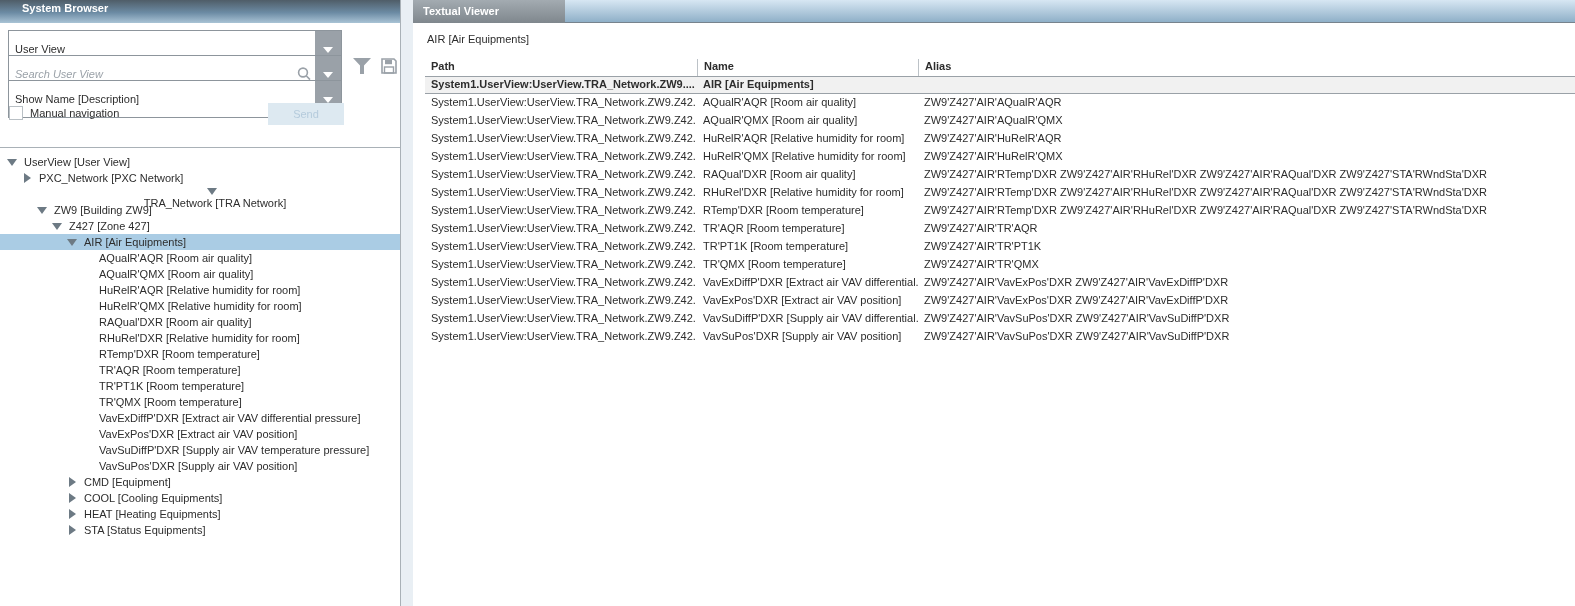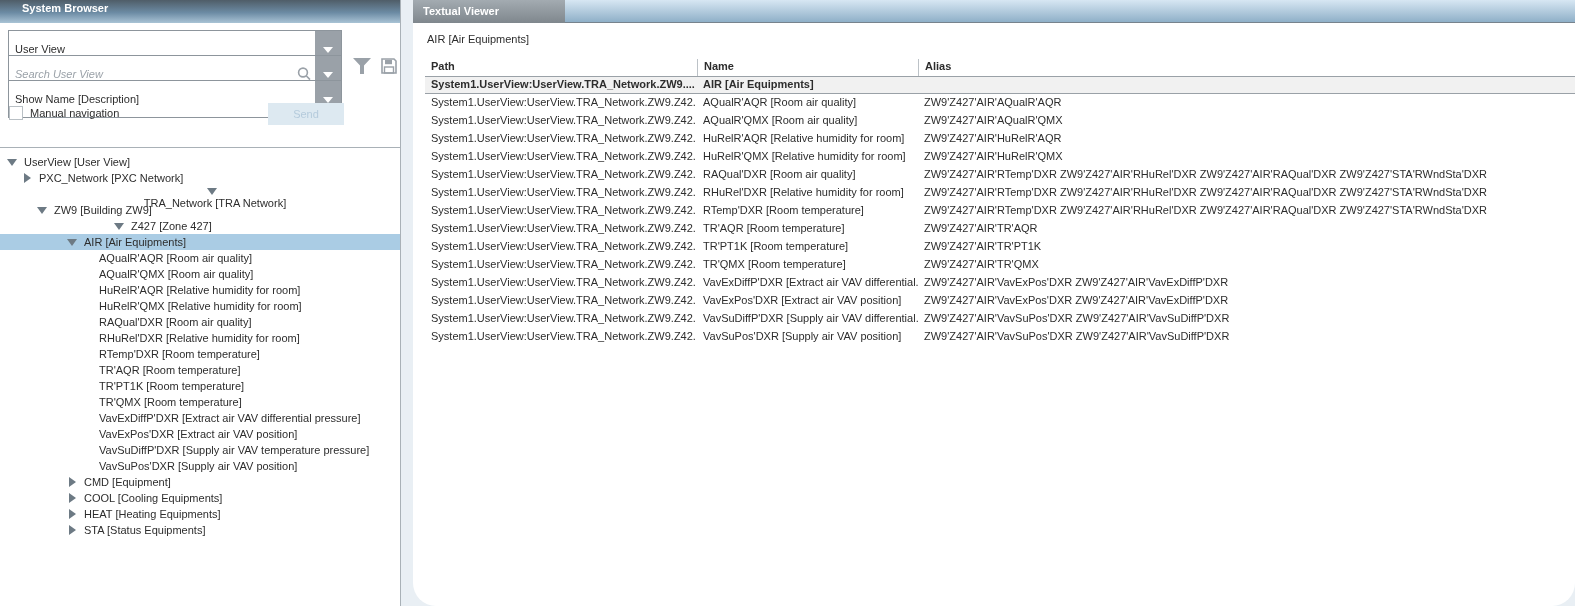--- a/index.html
+++ b/index.html
@@ -32,21 +32,21 @@
     border-top:1px solid #a9b1b7; padding-top:6px; overflow:hidden; }
   .tree-row { height:16px; display:flex; align-items:center; font-size:11px; white-space:nowrap; }
   .tree-row.selected { background:#aacce4; }
   .arrow { width:11px; height:11px; margin-right:6px; flex:none; position:relative; }
   .tree-row.expanded .arrow::before { content:''; position:absolute; left:0; top:2px;
     border-left:5px solid transparent; border-right:5px solid transparent; border-top:7px solid #6d7a84; }
   .tree-row.collapsed .arrow::before { content:''; position:absolute; left:2px; top:0;
     border-top:5px solid transparent; border-bottom:5px solid transparent; border-left:7px solid #6d7a84; }
 
   
-  .right-panel { position:absolute; left:413px; top:0; right:0; height:606px; background:#fff;border-radius:23px; }
+  .right-panel { position:absolute; left:413px; top:0; right:0; height:606px; background:#fff; }
   .tab-strip { height:23px; background:linear-gradient(180deg,#d7e7f3,#8fb0c8);
     border-bottom:1px solid #77838d; position:relative; }
   .tab { position:absolute; left:0; top:0; width:152px; height:23px;
     background:linear-gradient(180deg,#a3abb1,#7f878d); color:#fff; font-size:11px;
     font-weight:bold; line-height:23px; padding-left:10px; }
   .viewer-content { padding:8px 0 0 12px; }
   .viewer-title { font-size:11px; margin:2px 0 14px 2px; }
   .tbl { font-size:11px; }
   .tbl-head { display:flex; height:17px; line-height:15px; font-weight:bold; }
   .cell { white-space:nowrap; overflow:hidden; padding-left:6px; }
@@ -118,21 +118,21 @@
       <div class="tree-row expanded" style="padding-left: 30px; flex-direction: column;">
         <span class="arrow"></span>
         <span>TRA_Network [TRA Network]</span>
       </div>
 
       <div class="tree-row expanded" style="padding-left: 37px;">
         <span class="arrow"></span>
         <span>ZW9 [Building ZW9]</span>
       </div>
 
-      <div class="tree-row expanded" style="padding-left: 72px; margin-left: 42px;">
+      <div class="tree-row expanded" style="padding-left: 52px;">
         <span class="arrow"></span>
         <span>Z427 [Zone 427]</span>
       </div>
 
       <div class="tree-row expanded selected" style="padding-left: 67px;">
         <span class="arrow"></span>
         <span>AIR [Air Equipments]</span>
       </div>
 
       <div class="tree-row leaf" style="padding-left: 82px;">

